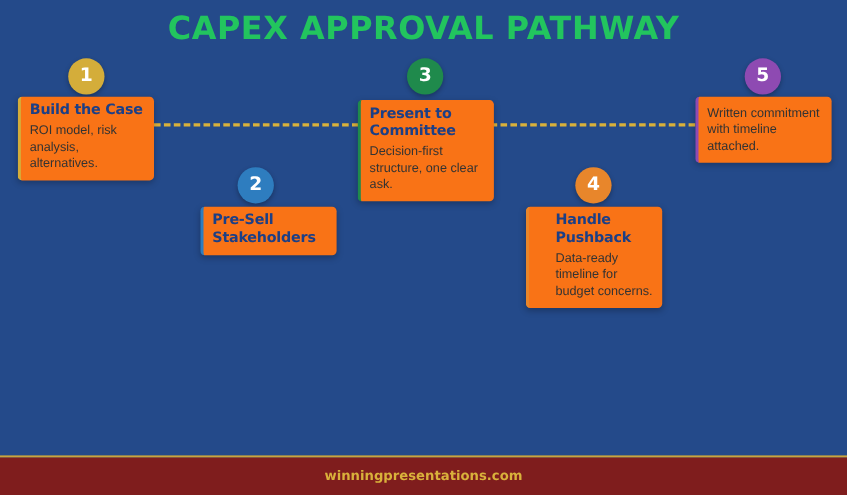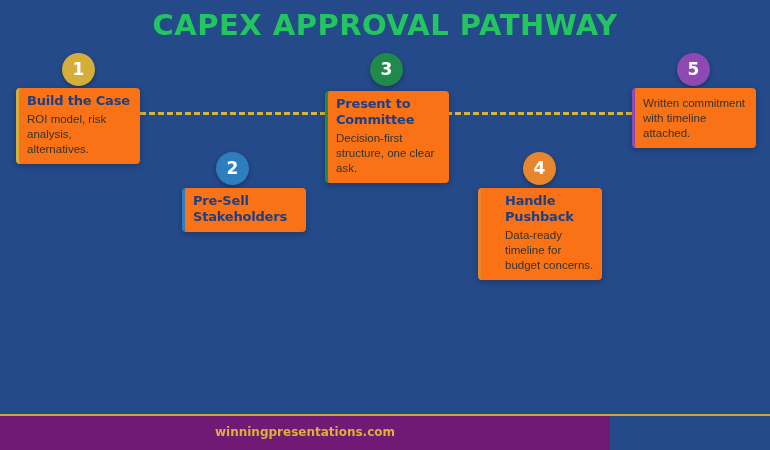--- a/index.html
+++ b/index.html
@@ -60,22 +60,22 @@
     line-height: 15px;
     color: #333333;
   }
   .footer-rule {
     position: absolute;
     left: 0; top: 414px; width: 770px; height: 2px;
     background: #c9a53e;
   }
   .footer {
     position: absolute;
-    left: 0; top: 416px; width: 610px; height: 34px;
-    background: #701a75;
+    left: 0; top: 416px; width: 770px; height: 34px;
+    background: #7f1d1d;
     text-align: center;
   }
   .footer-text {
     display: inline-block;
     margin-top: 9px;
     font-family: "DejaVu Sans", sans-serif;
     font-weight: bold;
     font-size: 12px;
     color: #d9b13b;
   }

